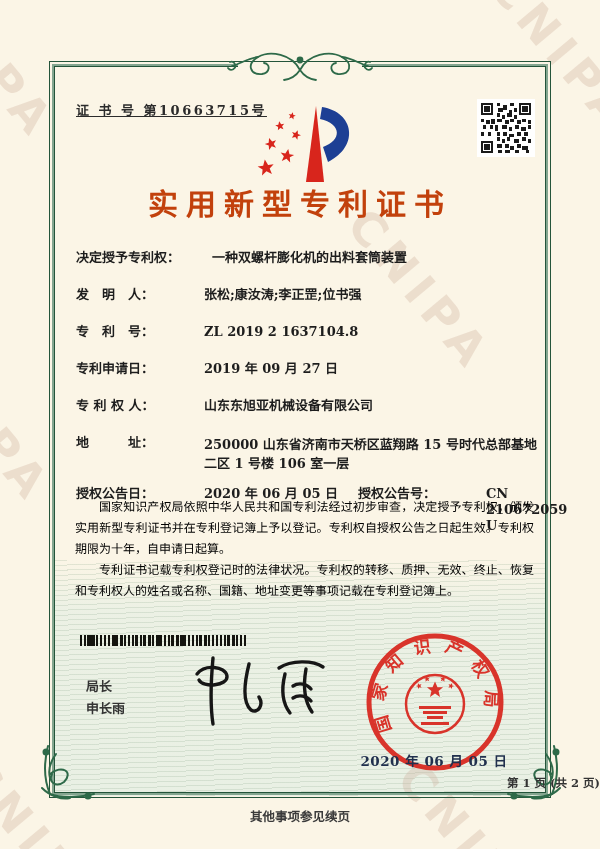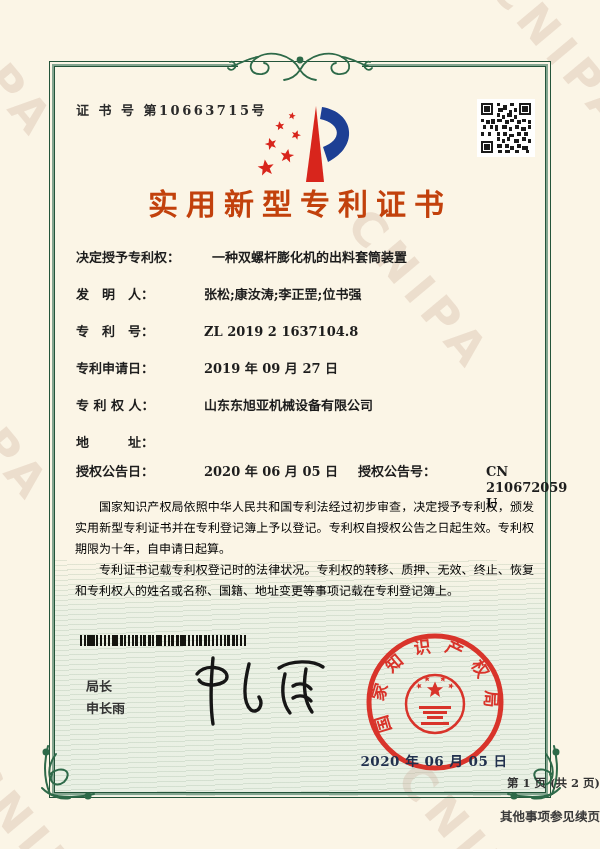--- a/index.html
+++ b/index.html
@@ -43,21 +43,21 @@
     box-shadow: inset 0 0 0 1px #24543a;
     pointer-events:none;
   }
   .ornament { position:absolute; z-index:4; pointer-events:none; }
   .orn-top   { left:218px; top:48px; }
   .orn-bl    { left:36px;  top:744px; }
   .orn-br    { left:504px; top:744px; }
   
   .cert-no {
     position:absolute; z-index:5; left:76px; top:100px;
-    font-size:13px; font-weight:600; letter-spacing:2.5px; color:#2b2b2b;
+    font-size:13px; font-weight:600; letter-spacing:2.5px; color:#2b2b2b;text-decoration:underline;
   }
   .logo { position:absolute; z-index:5; left:240px; top:102px; }
   .qr   { position:absolute; z-index:5; left:477px; top:99px; background:#fff; padding:4px; }
   .title {
     position:absolute; z-index:5; left:0; top:180px; width:600px;
     text-align:center; font-size:30px; font-weight:700;
     letter-spacing:8px; color:#c2410c;
   }
   
   .fields {
@@ -99,21 +99,21 @@
     text-align:center; font-size:13.5px; font-weight:700;
     letter-spacing:0.5px; color:#21304e;
   }
   
   .page-indicator {
     position:absolute; z-index:5; left:0; top:774px; width:600px;
     text-align:right; font-size:11.5px; font-weight:600; color:#333;
   }
   .continuation {
     position:absolute; z-index:5; left:0; top:806px; width:600px;
-    text-align:right; font-size:12.5px; font-weight:600; color:#3a3a3a;
+    text-align:center; font-size:12.5px; font-weight:600; color:#3a3a3a;
   }
 </style>
 </head>
 <body>
 
 <div class="wave-zone"></div>
 
 <div class="wm wm1">CNIPA</div>
 <div class="wm wm2">CNIPA</div>
 <div class="wm wm3">CNIPA</div>
@@ -254,20 +254,21 @@
   <div class="row">
     <span class="label">专利申请日：</span>
     <span class="value">2019 年 09 月 27 日</span>
   </div>
   <div class="row">
     <span class="label">专 利 权 人：</span>
     <span class="value">山东东旭亚机械设备有限公司</span>
   </div>
   <div class="row row-address">
     <span class="label">地　　　址：</span>
+    <span class="value">250000 山东省济南市天桥区蓝翔路 15 号时代总部基地二区 1 号楼 106 室一层</span>
   </div>
   <div class="row">
     <span class="label">授权公告日：</span>
     <span class="value value-grant">2020 年 06 月 05 日</span>
     <span class="label">授权公告号：</span>
     <span class="value">CN 210672059 U</span>
   </div>
 </div>
 
 <div class="legal">

